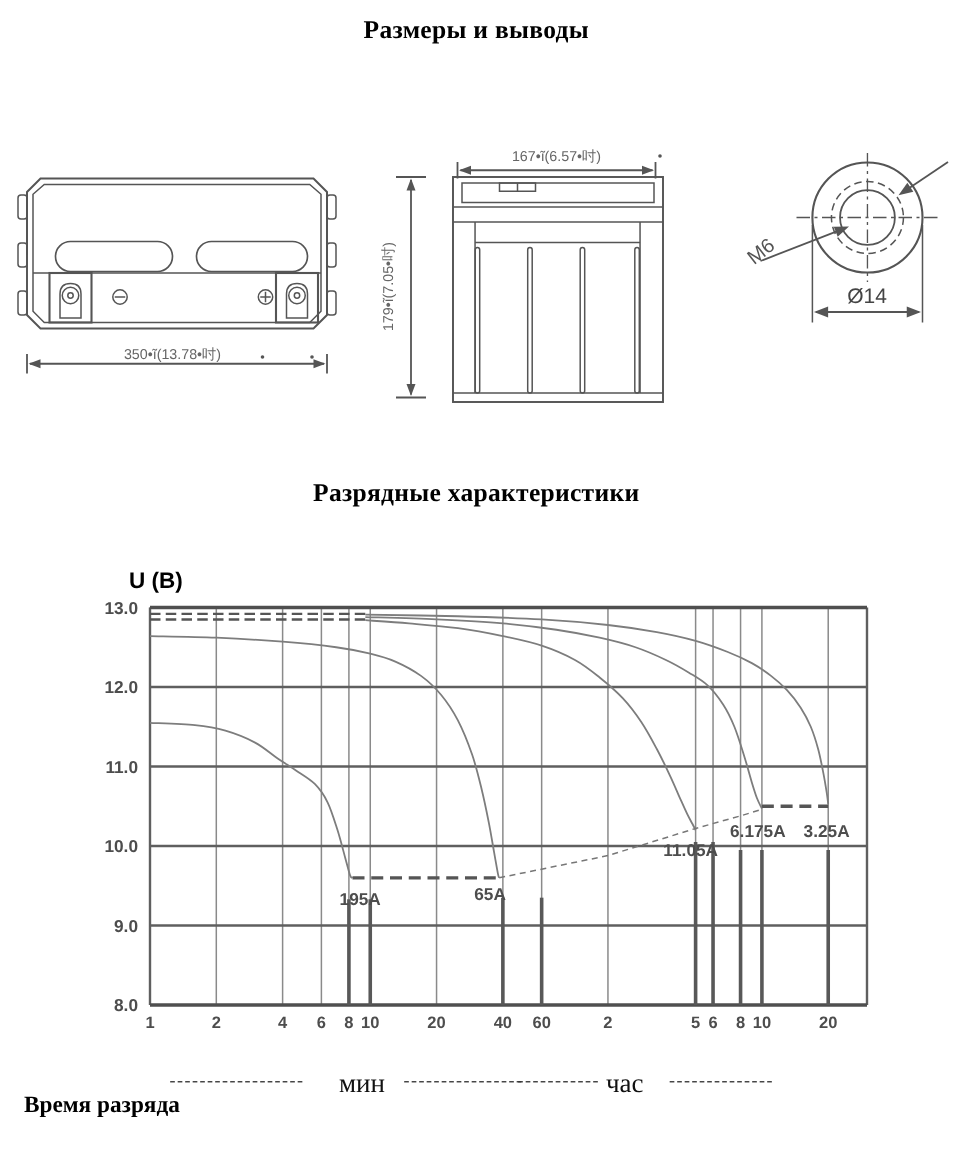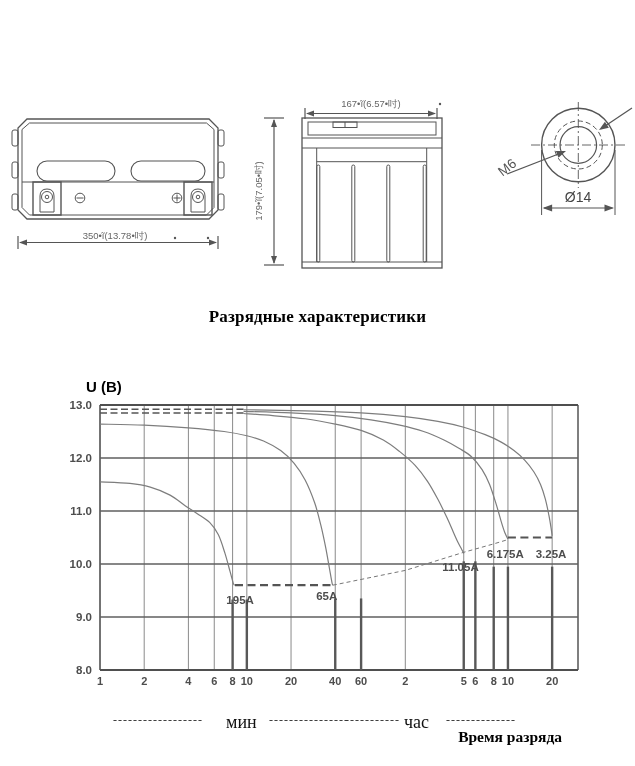--- a/index.html
+++ b/index.html
@@ -7,28 +7,29 @@
         font-family:"Liberation Serif",serif;color:#111;}
   .title{position:absolute;left:0;width:635px;text-align:center;font-weight:bold;
          font-size:17px;letter-spacing:.2px;color:#000;}
   .abs{position:absolute;}
   svg text{font-family:"Liberation Sans",sans-serif;}
   .dimtxt{font-size:9.5px;fill:#666;}
   .footer-row{position:absolute;top:712px;left:0;width:635px;height:18px;font-size:13px;color:#222;}
   .footer-row span{position:absolute;white-space:nowrap;}
   .dashes{letter-spacing:1px;color:#333;font-size:12px;top:1px;}
   .unit{font-size:18px;color:#111;}
-  #xaxis-title{position:absolute;top:728px;left:0;width:562px;text-align:right;
+  #xaxis-title{position:absolute;top:728px;left:16px;width:562px;text-align:left;
                font-weight:bold;font-size:15.5px;color:#000;}
 </style>
 </head>
 <body>
 
 <div id="page">
 
+  <div class="title" style="top:10px;">Размеры и выводы</div>
 
   <svg class="abs" style="left:10px;top:100px;" width="225" height="160" viewBox="0 0 225 160">
     <g stroke="#555" fill="none" stroke-width="1.3">
 
       <path d="M17,19 H199 L208,28 V110 L199,119 H17 L8,110 V28 Z"></path>
       <path d="M19.5,23 H196.5 L204,29.5 V107.5 L196.5,115 H19.5 L12,107.5 V29.5 Z" stroke-width="1"></path>
 
       <g stroke-width="1">
         <rect x="2" y="30" width="6" height="16" rx="2"></rect>
         <rect x="2" y="62" width="6" height="16" rx="2"></rect>
@@ -150,21 +151,21 @@
     <g fill="#555" stroke="none">
       <polygon points="0,0 -9.5,-3.6 -9.5,3.6" transform="translate(119,35.1) rotate(146.3)"></polygon>
       <polygon points="0,0 -9.5,-3.6 -9.5,3.6" transform="translate(86,56) rotate(-21.3)"></polygon>
       <polygon points="0,0 -9.5,-3.6 -9.5,3.6" transform="translate(62.6,113) rotate(180)"></polygon>
       <polygon points="0,0 -9.5,-3.6 -9.5,3.6" transform="translate(134,113)"></polygon>
     </g>
     <text x="0" y="0" font-size="13.5" fill="#555" text-anchor="middle" transform="translate(30,76) rotate(-38)">M6</text>
     <text x="98" y="107" font-size="14" fill="#444" text-anchor="middle">Ø14</text>
   </svg>
 
-  <div class="title" style="top:307px;">Разрядные характеристики</div>
+  <div class="title" style="top:319px;">Разрядные характеристики</div>
 
   <div id="chart" class="abs" style="left:0;top:360px;width:635px;height:345px;"><svg width="635" height="345" viewBox="0 0 635 345">
         <line x1="100" y1="45" x2="100" y2="310" stroke="#8a8a8a" stroke-width="1"></line>
         <line x1="144.20285481531954" y1="45" x2="144.20285481531954" y2="310" stroke="#8a8a8a" stroke-width="1"></line>
         <line x1="188.4057096306391" y1="45" x2="188.4057096306391" y2="310" stroke="#8a8a8a" stroke-width="1"></line>
         <line x1="214.26272212242264" y1="45" x2="214.26272212242264" y2="310" stroke="#8a8a8a" stroke-width="1"></line>
         <line x1="232.60856444595865" y1="45" x2="232.60856444595865" y2="310" stroke="#8a8a8a" stroke-width="1"></line>
         <line x1="246.83870528523715" y1="45" x2="246.83870528523715" y2="310" stroke="#8a8a8a" stroke-width="1"></line>
         <line x1="291.0415601005567" y1="45" x2="291.0415601005567" y2="310" stroke="#8a8a8a" stroke-width="1"></line>
         <line x1="335.2444149158763" y1="45" x2="335.2444149158763" y2="310" stroke="#8a8a8a" stroke-width="1"></line>

